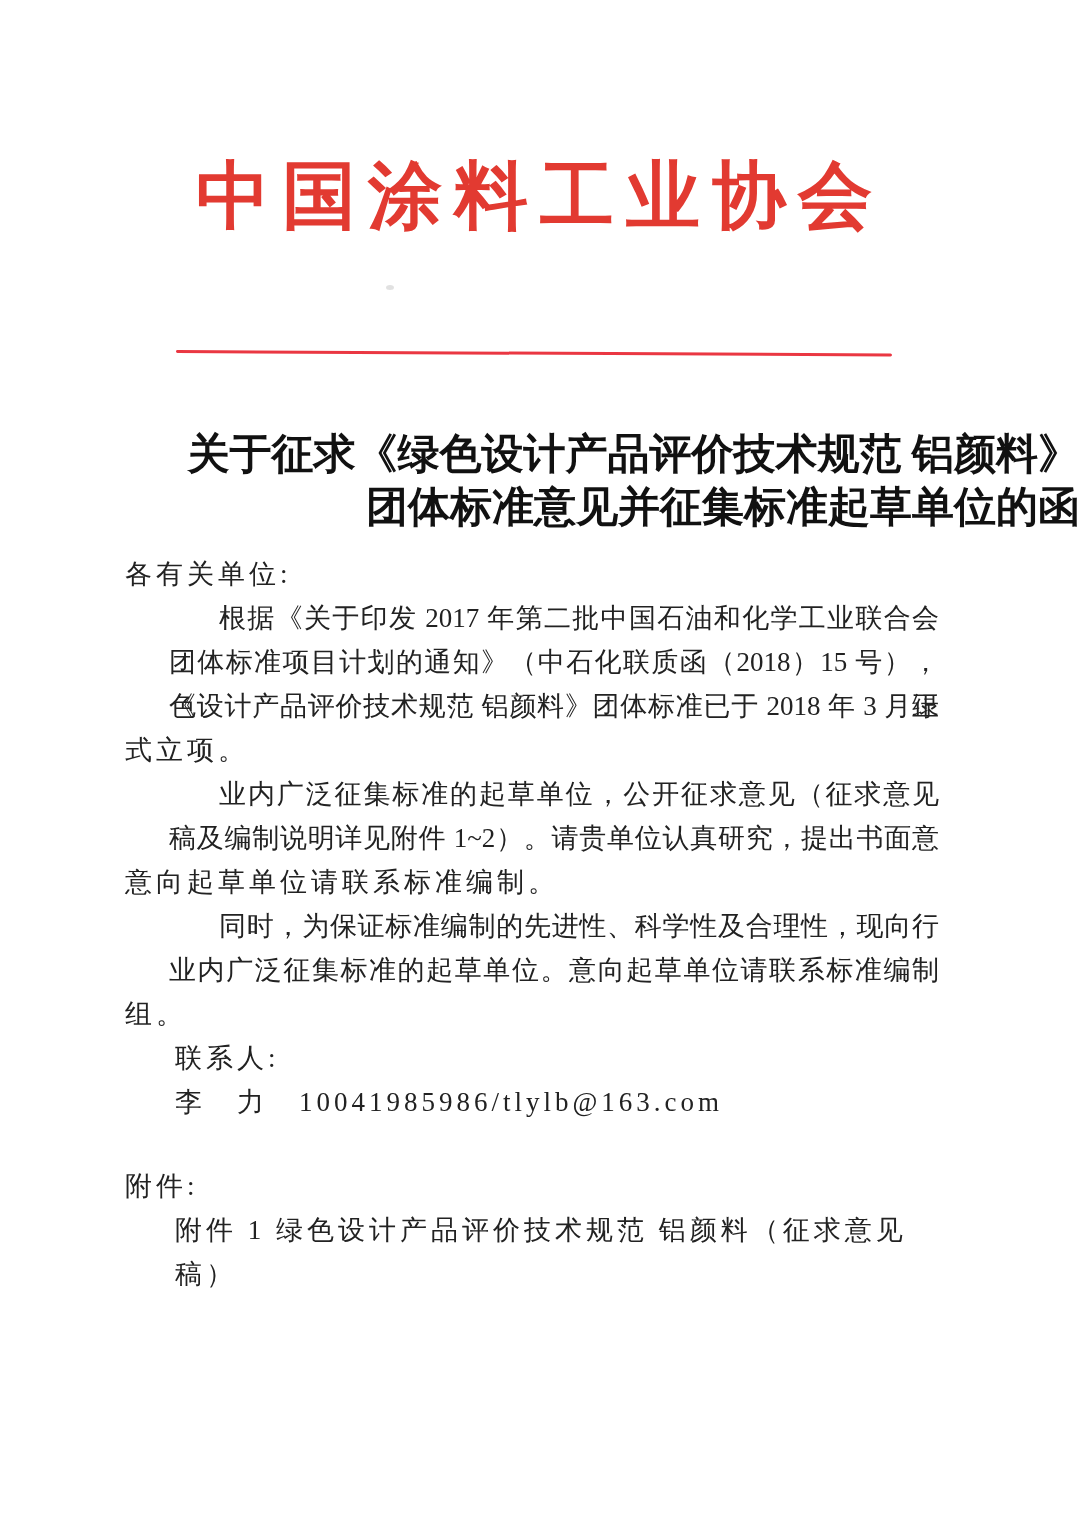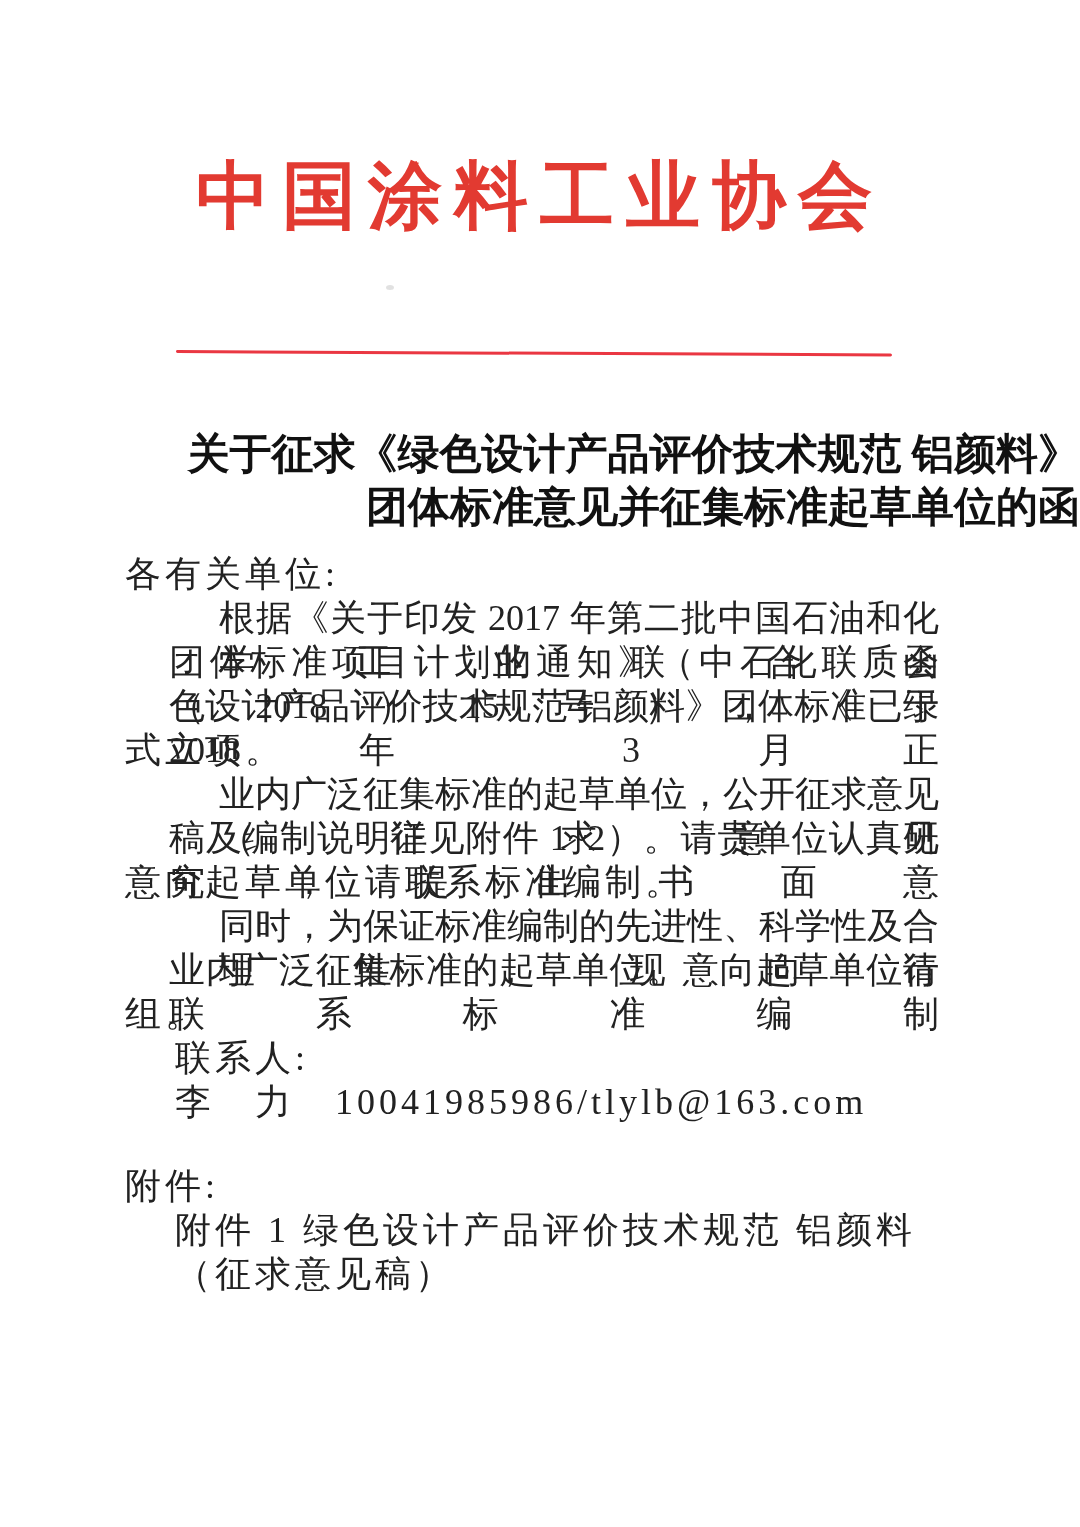--- a/index.html
+++ b/index.html
@@ -54,21 +54,21 @@
     font-weight: bold;
     color: #111111;
     letter-spacing: 0px;
   }
   
   .body-block {
     position: absolute;
     top: 552px;
     left: 125px;
     width: 814px;
-    font-size: 36px;
+    font-size: 27px;
     color: #222222;
     font-weight: normal;
   }
   .ln {
     height: 44px;
     line-height: 44px;
     letter-spacing: 4px;
     white-space: pre-wrap;
     text-align: left;
   }

